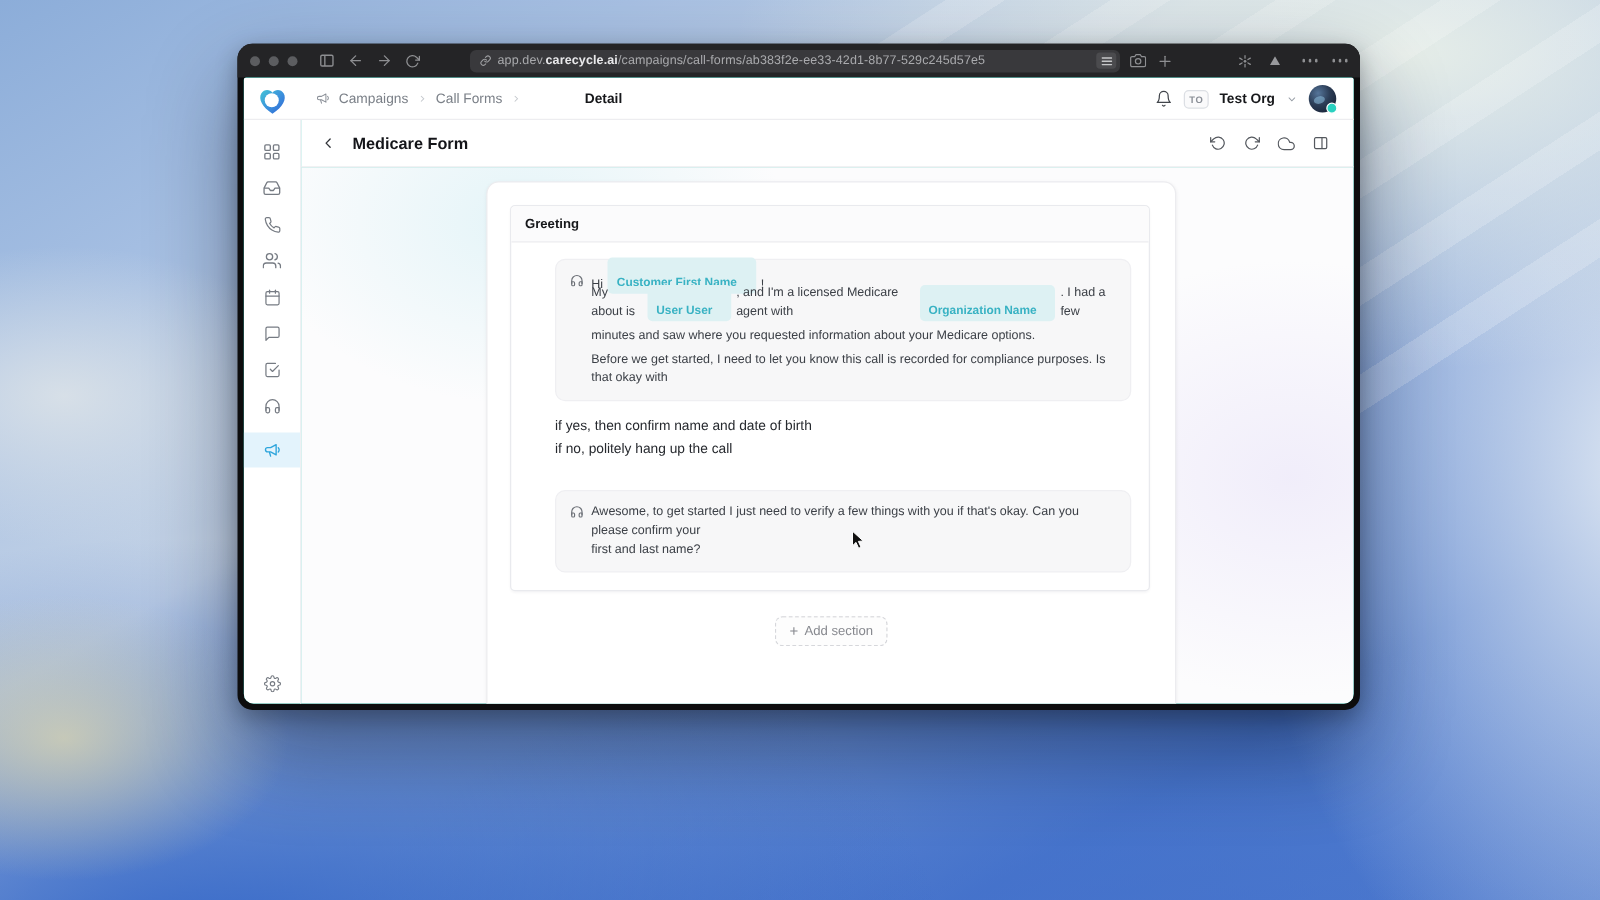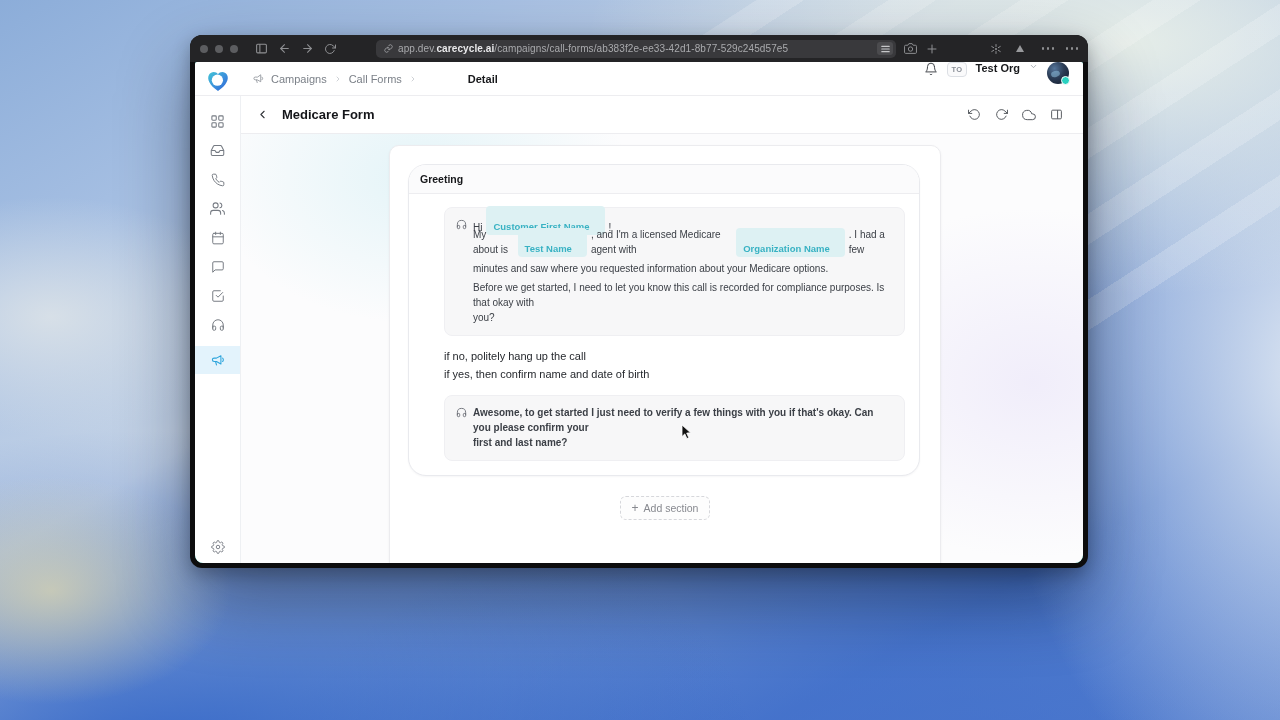--- a/index.html
+++ b/index.html
@@ -28,21 +28,21 @@
   .tb-abs{position:absolute;top:0;height:27px;display:flex;align-items:center;color:#8e8f92;}
   .more-dots{display:flex;gap:2.5px;}
   .more-dots i{width:2.5px;height:2.5px;border-radius:50%;background:#8e8f92;display:block;}
   
   .app{position:absolute;left:5px;right:5px;top:27px;bottom:5px;background:#14b8a6;border-radius:2px 2px 8px 8px;overflow:hidden;}
   .app-header{position:relative;height:34px;border-bottom:1px solid #ededf0;display:flex;align-items:center;padding-left:57px;box-sizing:border-box;background:#fff;}
   .logo{position:absolute;left:9px;top:4px;width:28px;height:28px;}
   .breadcrumb{display:flex;align-items:center;gap:7px;font-size:11px;color:#7b8088;}
   .crumb-current{color:#17181b;font-weight:700;padding-left:44px;}
   .crumb-sep{color:#c3c7cc;display:inline-flex;}
-  .header-right{position:absolute;right:14px;top:0;height:34px;display:flex;align-items:flex-start;gap:9px;}
+  .header-right{position:absolute;right:14px;top:0;height:34px;display:flex;align-items:center;gap:9px;}
   .org-badge{font-size:7.5px;font-weight:700;color:#8a8f97;border:1px solid #dcdfe4;background:#fafafb;border-radius:4px;padding:2px 3px;letter-spacing:.4px;}
   .org-name{font-size:11px;font-weight:700;color:#17181b;}
   .avatar{position:relative;width:22px;height:22px;border-radius:50%;
     background:radial-gradient(circle at 34% 30%, #55759a 0%, #2b3c55 45%, #10182a 100%);}
   .avatar::after{content:"";position:absolute;left:4px;top:9px;width:9px;height:6px;border-radius:50%;background:rgba(140,190,220,.55);transform:rotate(-15deg);}
   .status-dot{position:absolute;right:-1px;bottom:-1px;width:7.5px;height:7.5px;border-radius:50%;background:#2ad1c0;border:1.5px solid #fff;}
   .app-body{display:flex;height:calc(100% - 34px);}
   
   .side-nav{width:46px;box-sizing:border-box;border-right:1px solid #eef0f3;display:flex;flex-direction:column;align-items:center;padding-top:18px;gap:14px;background:#fff;}
   .nav-item{height:15px;display:flex;align-items:center;justify-content:center;color:#767b83;}
@@ -54,33 +54,33 @@
   .title-row{height:38px;box-sizing:border-box;border-bottom:1px solid #ededf0;display:flex;align-items:center;padding:0 20px 0 15px;gap:13px;background:#fff;}
   .back-btn{display:flex;color:#33363b;}
   .page-title{font-size:13px;font-weight:700;color:#141519;}
   .title-tools{margin-left:auto;display:flex;align-items:center;gap:14px;color:#54585e;}
   .content{flex:1;position:relative;overflow:hidden;
     background:
       radial-gradient(300px 210px at 21% 10%, rgba(173,226,236,.30) 0%, rgba(173,226,236,0) 70%),
       radial-gradient(330px 250px at 94% 58%, rgba(216,206,244,.32) 0%, rgba(216,206,244,0) 70%),
       #fcfcfd;}
   .outer-card{position:absolute;left:148px;top:11px;width:552px;height:523px;box-sizing:border-box;background:#fff;border:1px solid #ececef;border-radius:10px;box-shadow:0 1px 3px rgba(16,24,40,.05);}
-  .section-card{margin:18px 20px 0 18px;border:1px solid #e9eaee;border-radius:18px;background:#fff;overflow:hidden;box-shadow:0 1px 2px rgba(16,24,40,.04);}
+  .section-card{margin:18px 20px 0 18px;border:1px solid #e9eaee;border-radius:4px;background:#fff;overflow:hidden;box-shadow:0 1px 2px rgba(16,24,40,.04);}
   .section-header{height:28px;line-height:28px;padding:0 11px;font-size:10.5px;font-weight:700;color:#17181b;background:#fbfbfc;border-bottom:1px solid #ededf0;}
   .section-body{padding:13px 14px 14px 35px;}
   .msg-box{background:#f7f7f8;border:1px solid #efeff2;border-radius:8px;padding:9px 12px 10px 11px;display:flex;gap:6px;align-items:flex-start;}
   .msg-icon{color:#6c7077;margin-top:2px;flex:0 0 auto;}
   .msg-text{font-size:10px;color:#3c4047;line-height:15px;}
   .mline{margin-bottom:4px;}
   .mline:last-child{margin-bottom:0;}
   .chipline{display:flex;align-items:flex-end;gap:4px;height:18px;}
   .chip{display:inline-block;background:#ddf1f3;color:#38b2c3;font-weight:600;font-size:9.5px;line-height:13px;padding:14px 15px 2px 7px;border-radius:4px;white-space:nowrap;}
   .note{font-size:11px;color:#26292e;line-height:18px;margin-top:11px;}
   .note + .note{margin-top:0;}
-  .msg-box.second{margin-top:12px;font-weight:bold;}
+  .msg-box.second{margin-top:24px;}
   .add-section{display:flex;align-items:center;gap:5px;width:fit-content;margin:20px auto 0;padding:5px 11px;border:1px dashed #d6d7db;border-radius:6px;background:#fdfdfd;color:#87898f;font-size:10.5px;font-family:inherit;}
   .add-plus{font-size:12px;line-height:10px;color:#87898f;}
   .cursor{position:absolute;left:681px;top:424px;z-index:50;pointer-events:none;}
   svg{display:block;}
 </style>
 </head>
 <body>
 
 <div class="desktop">
   <div class="streaks"></div>
@@ -351,33 +351,32 @@
                         </svg>
                     </span>
                     <div class="msg-text">
                       <div class="mline chipline">
                         <span>Hi</span>
                         <span class="chip">Customer First Name</span>
                         <span>!</span>
                       </div>
                       <div class="mline chipline">
                         <span>My about is</span>
-                        <span class="chip">Test Name</span>
+                        <span class="chip">User User</span>
                         <span>, and I'm a licensed Medicare agent with</span>
                         <span class="chip">Organization Name</span>
                         <span>. I had a few</span>
                       </div>
                       <div class="mline">minutes and saw where you requested information about your Medicare options.</div>
                       <div class="mline" style="margin-bottom:0;">Before we get started, I need to let you know this call is recorded for compliance purposes. Is that okay with</div>
-                      <div class="mline">you?</div>
                     </div>
                   </div>
 
+                  <div class="note">if yes, then confirm name and date of birth</div>
                   <div class="note">if no, politely hang up the call</div>
-                  <div class="note">if yes, then confirm name and date of birth</div>
 
                   <div class="msg-box second">
                     <span class="msg-icon">
                       <svg width="11" height="11" viewBox="0 0 24 24" fill="none" stroke="currentColor" stroke-width="2" stroke-linejoin="round">
                           <path d="M3 18v-6a9 9 0 0 1 18 0v6"></path>
                           <path d="M21 19a2 2 0 0 1-2 2h-1a2 2 0 0 1-2-2v-3a2 2 0 0 1 2-2h3zM3 19a2 2 0 0 0 2 2h1a2 2 0 0 0 2-2v-3a2 2 0 0 0-2-2H3z"></path>
                         </svg>
                     </span>
                     <div class="msg-text">
                       <div class="mline" style="margin-bottom:0;">Awesome, to get started I just need to verify a few things with you if that's okay. Can you please confirm your</div>

